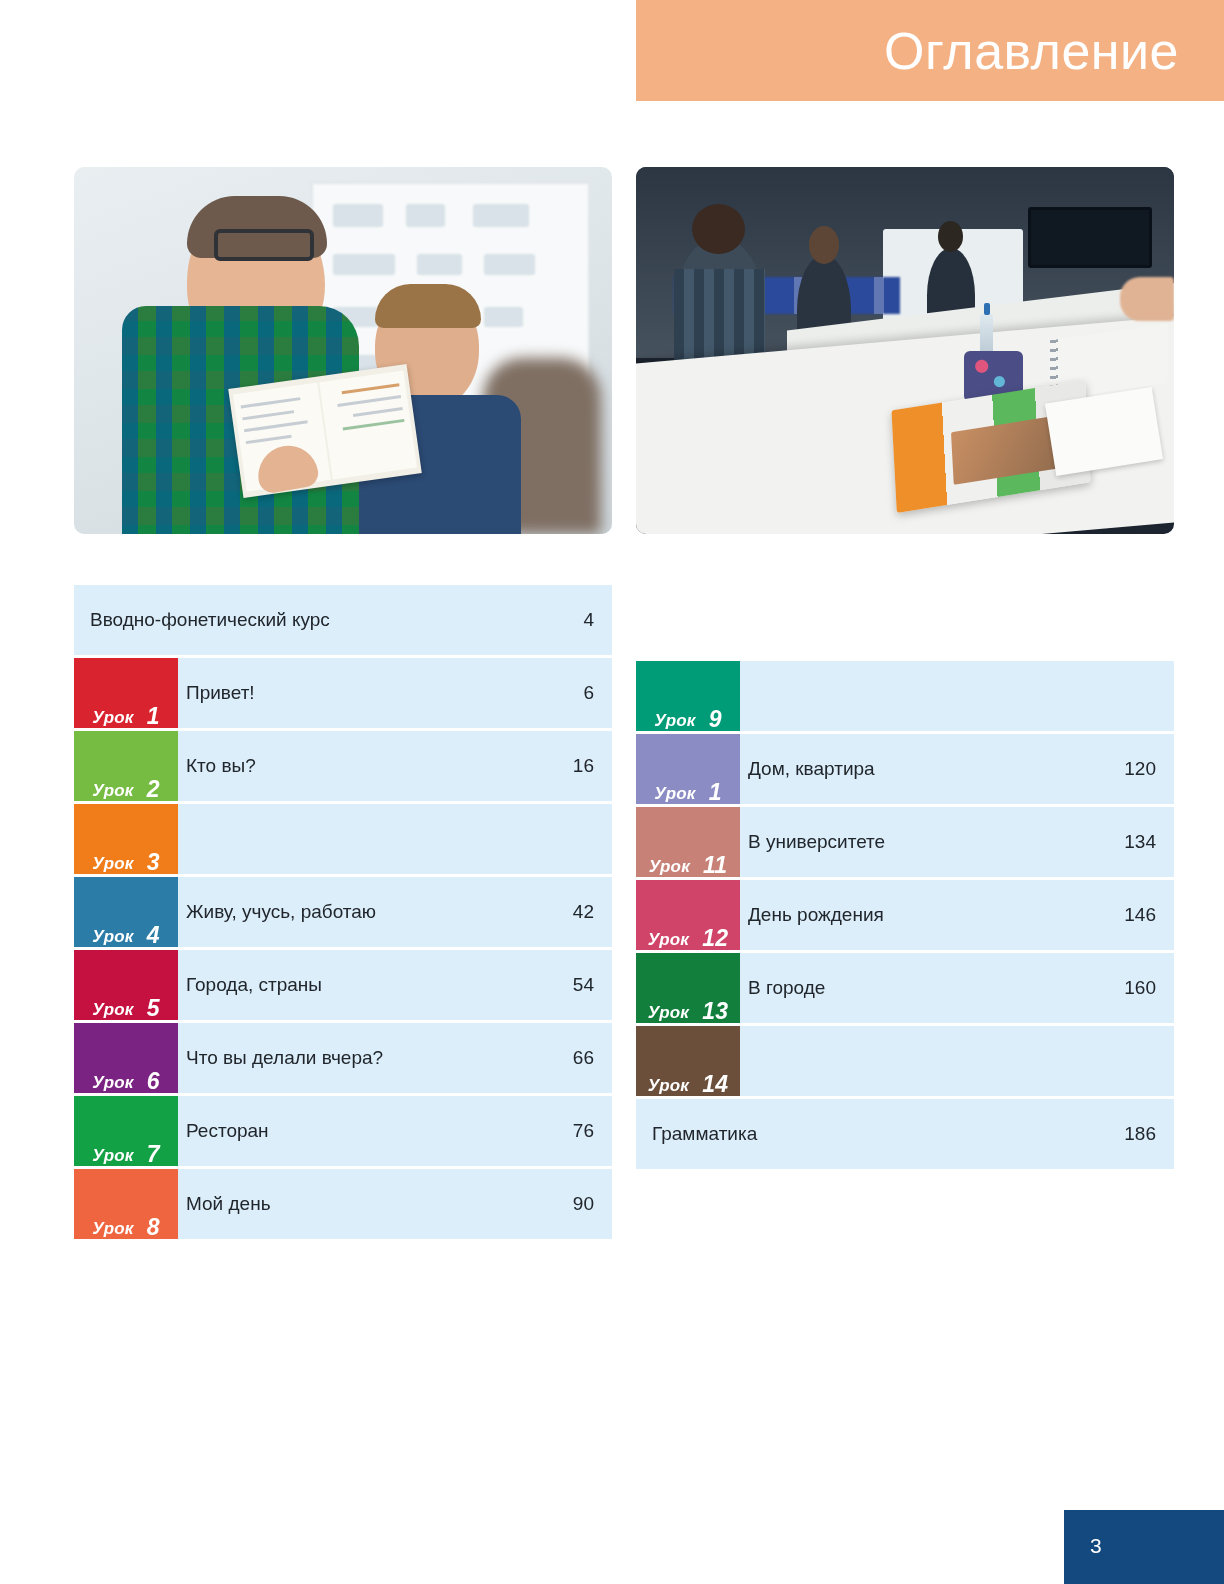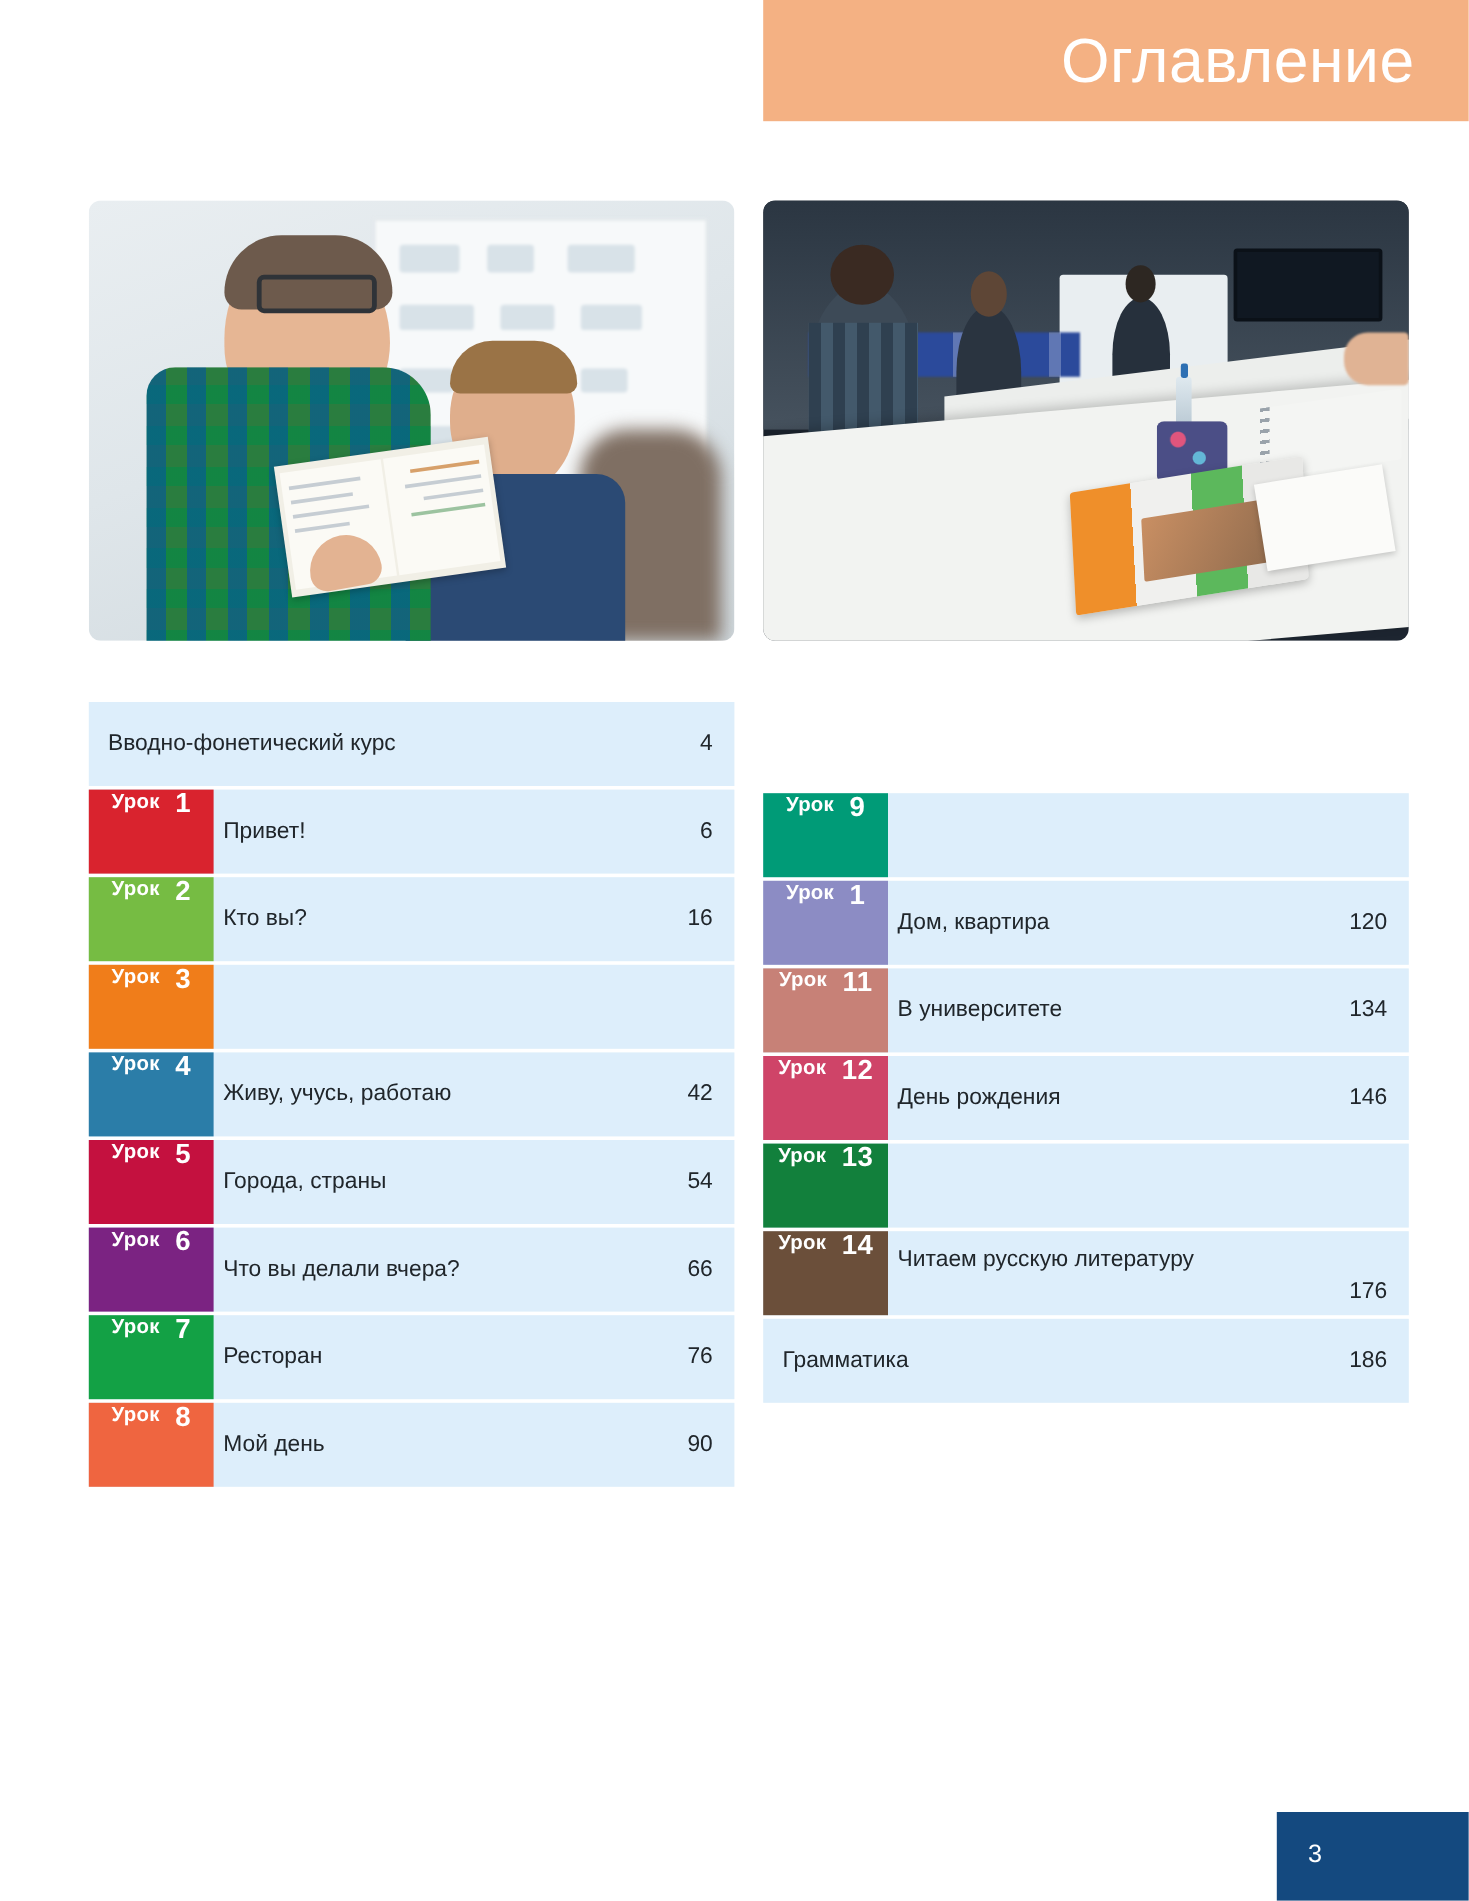--- a/index.html
+++ b/index.html
@@ -265,27 +265,28 @@
   .row {
     display: flex;
     align-items: stretch;
     background: #ddeefb;
     margin-bottom: 3px;
     min-height: 70px;
   }
   .badge {
     flex: 0 0 104px;
     display: flex;
-    align-items: flex-start;
+    align-items: flex-end;
     justify-content: center;
     color: #ffffff;
     font-size: 17px;
     font-weight: bold;
     letter-spacing: .2px;
     gap: 13px;
+    font-style: italic;
   }
   .badge .num {
     font-size: 23px;
     font-weight: bold;
     line-height: 1;
   }
   .row-body {
     flex: 1;
     display: flex;
     align-items: center;
@@ -547,30 +548,30 @@
         <span class="row-title">День рождения</span>
         <span class="row-page">146</span>
       </div>
     </div>
 
     <div class="row">
       <div class="badge" style="background:#12803c">
         <span>Урок</span>
         <span class="num">13</span>
       </div>
+      <div class="row-body">
+        <span class="row-title">В городе</span>
+        <span class="row-page">160</span>
+      </div>
     </div>
 
     <div class="row tall">
       <div class="badge" style="background:#6b4f3a">
         <span>Урок</span>
         <span class="num">14</span>
-      </div>
-      <div class="row-body">
-        <span class="row-title">Читаем русскую литературу</span>
-        <span class="row-page">176</span>
       </div>
     </div>
 
     <div class="row no-badge">
       <div class="row-body">
         <span class="row-title">Грамматика</span>
         <span class="row-page">186</span>
       </div>
     </div>
 

